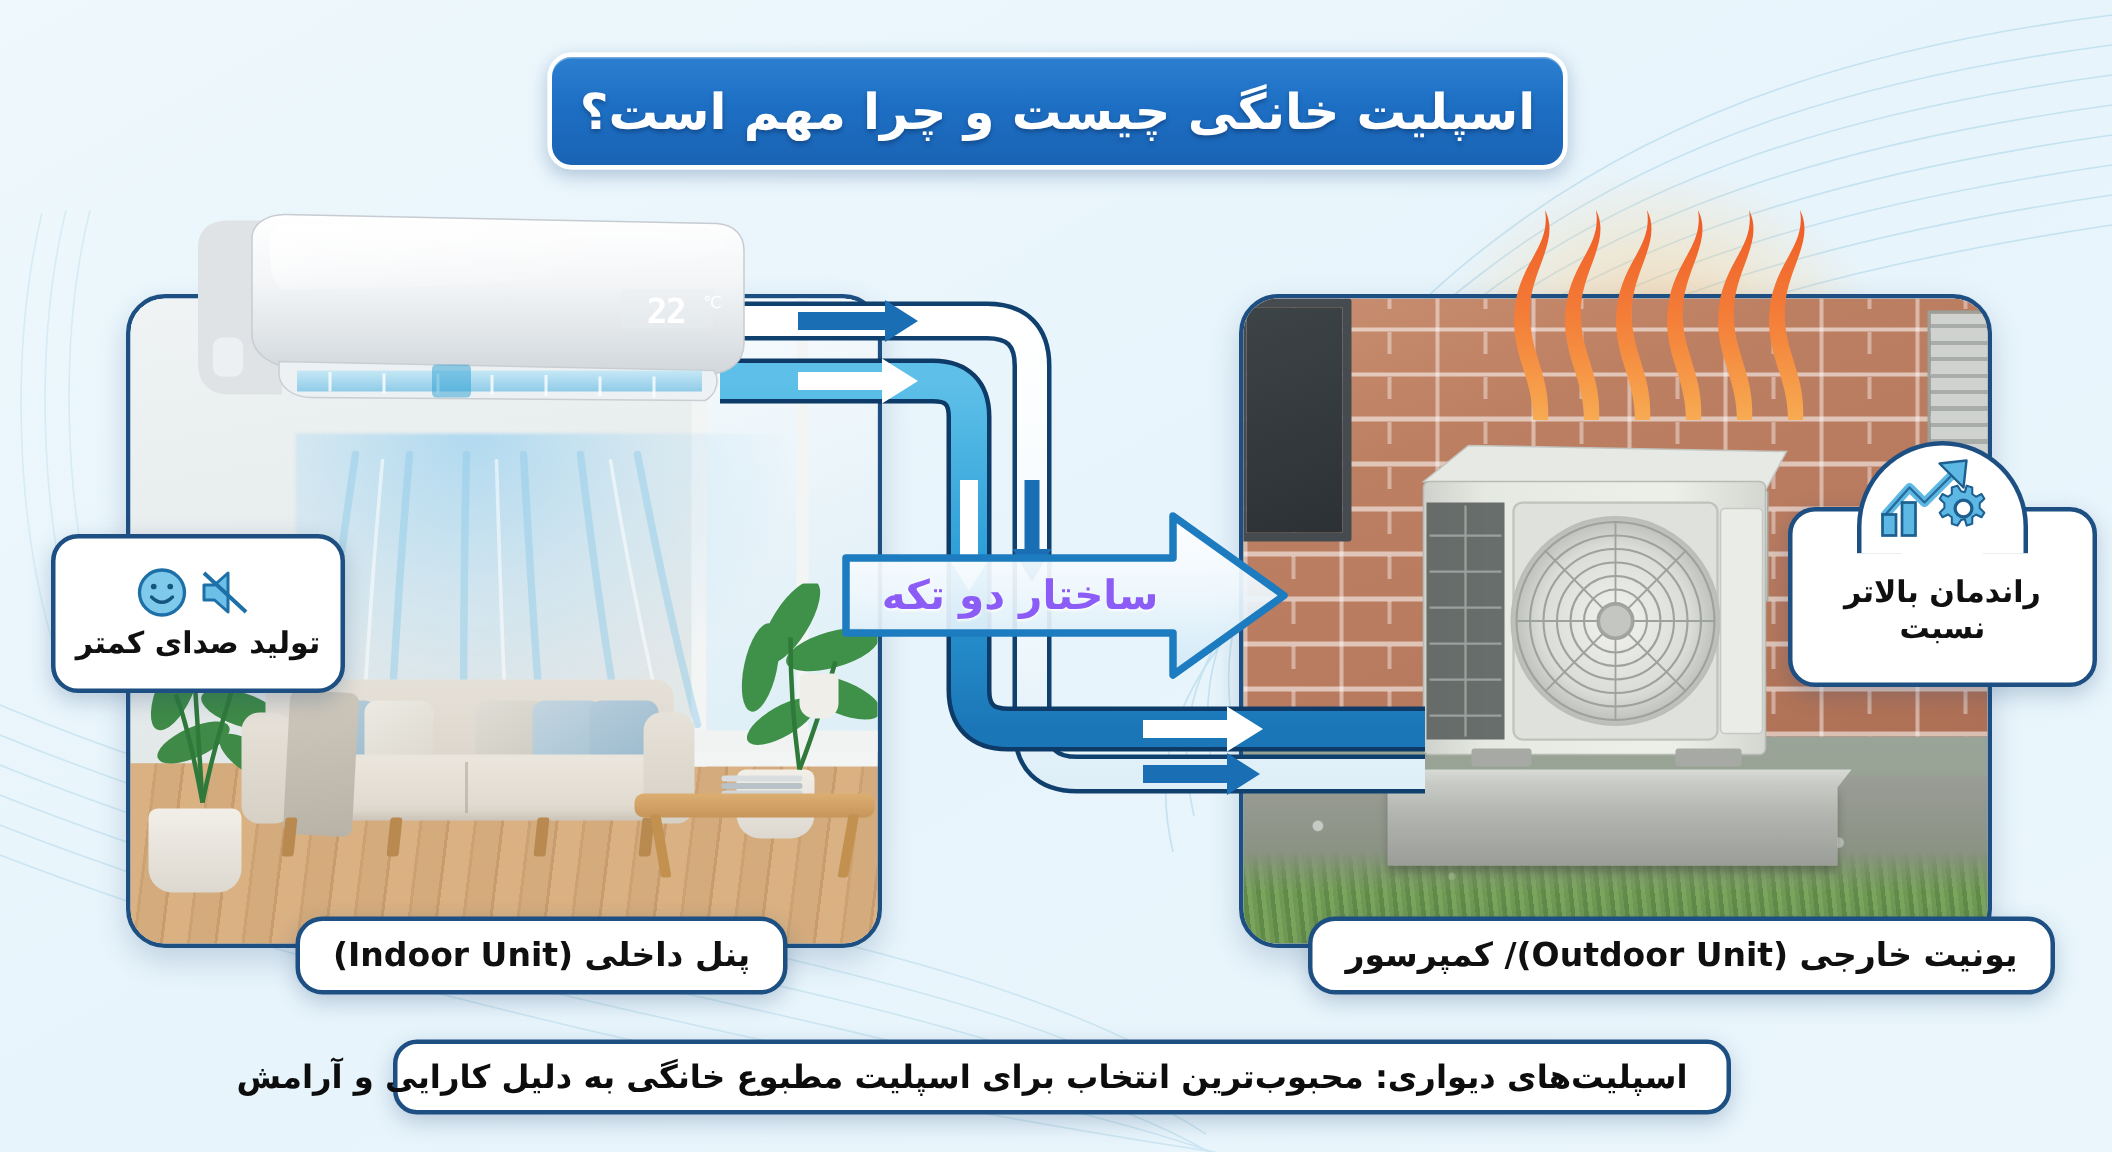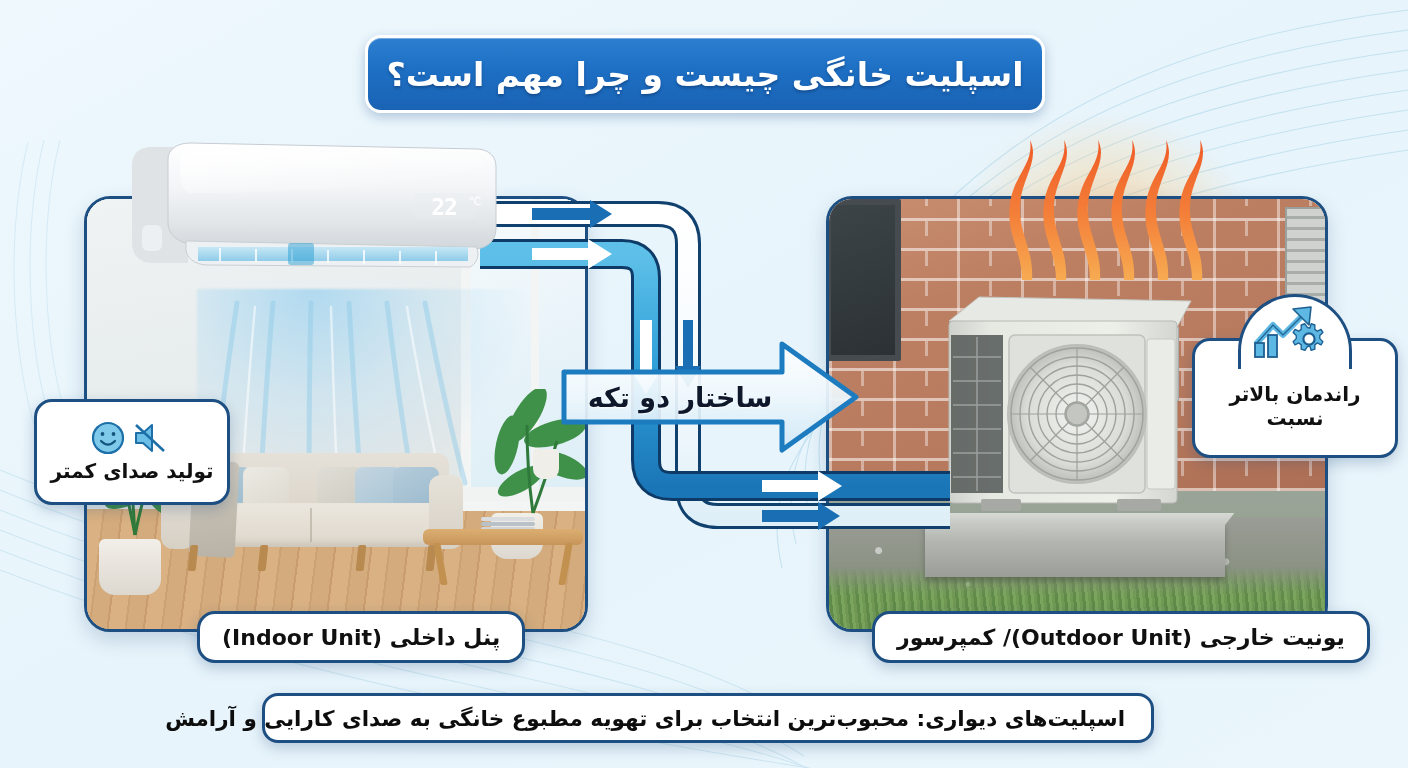--- a/index.html
+++ b/index.html
@@ -134,42 +134,42 @@
      filter:blur(5px);}
 
   
   .pipes{position:absolute;left:440px;top:170px;width:530px;height:400px;z-index:16;}
 
   
   .big-arrow{position:absolute;left:560px;top:338px;width:300px;height:118px;z-index:30;}
   .big-arrow-label{
     position:absolute;left:560px;top:338px;width:240px;height:118px;z-index:31;
     display:flex;align-items:center;justify-content:center;
-    font-size:27px;font-weight:bold;color:#0f172a;direction:rtl;white-space:nowrap;
+    font-size:27px;font-weight:bold;color:#8b5cf6;direction:rtl;white-space:nowrap;
     text-shadow:0 1px 2px rgba(255,255,255,.85);
   }
 
   
   .pill{
     position:absolute;background:#ffffff;border:3px solid #1d4f82;border-radius:18px;
     box-shadow:0 5px 14px rgba(30,70,120,.25);
     display:flex;align-items:center;justify-content:center;
     font-weight:bold;color:#101010;direction:rtl;z-index:45;
   }
   .pill-caption{padding:0 22px;height:46px;font-size:22px;white-space:nowrap;}
   .pill-indoor{left:197px;top:611px;}
   .pill-outdoor{left:872px;top:611px;}
 
   .feature{
     position:absolute;background:#ffffff;border:3px solid #1d4f82;border-radius:18px;
     box-shadow:0 5px 14px rgba(30,70,120,.25);z-index:46;
     display:flex;flex-direction:column;align-items:center;justify-content:center;
     direction:rtl;color:#101010;font-weight:bold;
   }
-  .feature-left{left:34px;top:356px;width:190px;height:100px;margin-top:43px;}
+  .feature-left{left:34px;top:356px;width:190px;height:100px;}
   .feature-right{left:1192px;top:338px;width:200px;height:114px;}
   .feature .icons{display:flex;align-items:center;gap:6px;margin-bottom:4px;}
   .feature .ftext{font-size:20px;line-height:1.18;text-align:center;padding:0 8px;}
   .bubble-top{
     position:absolute;top:-47px;left:50%;transform:translateX(-50%);
     width:108px;height:72px;background:#ffffff;border:3px solid #1d4f82;
     border-bottom:none;border-radius:58px 58px 0 0;z-index:-1;
   }
   .feature-right .icons{position:absolute;top:-38px;left:50%;transform:translateX(-50%);margin:0;}
   .feature-right .ftext{margin-top:18px;}
@@ -552,16 +552,16 @@
   </div>
   <div class="pill pill-caption pill-indoor">
     <span>پنل داخلی (Indoor Unit)</span>
   </div>
 
   <div class="banner">
     <svg width="30" height="30" viewBox="0 0 30 30">
       <circle cx="15" cy="15" r="13.5" fill="#2fa44f"></circle>
       <path d="M8.5,15.5 L13,20 L22,10.5" fill="none" stroke="#ffffff" stroke-width="3.4" stroke-linecap="round" stroke-linejoin="round"></path>
     </svg>
-    <span class="banner-text">اسپلیت‌های دیواری: محبوب‌ترین انتخاب برای تهویه مطبوع خانگی به صدای کارایی و آرامش</span>
+    <span class="banner-text">اسپلیت‌های دیواری: محبوب‌ترین انتخاب برای اسپلیت مطبوع خانگی به دلیل کارایی و آرامش</span>
   </div>
 
 </div>
 
 </body></html>

